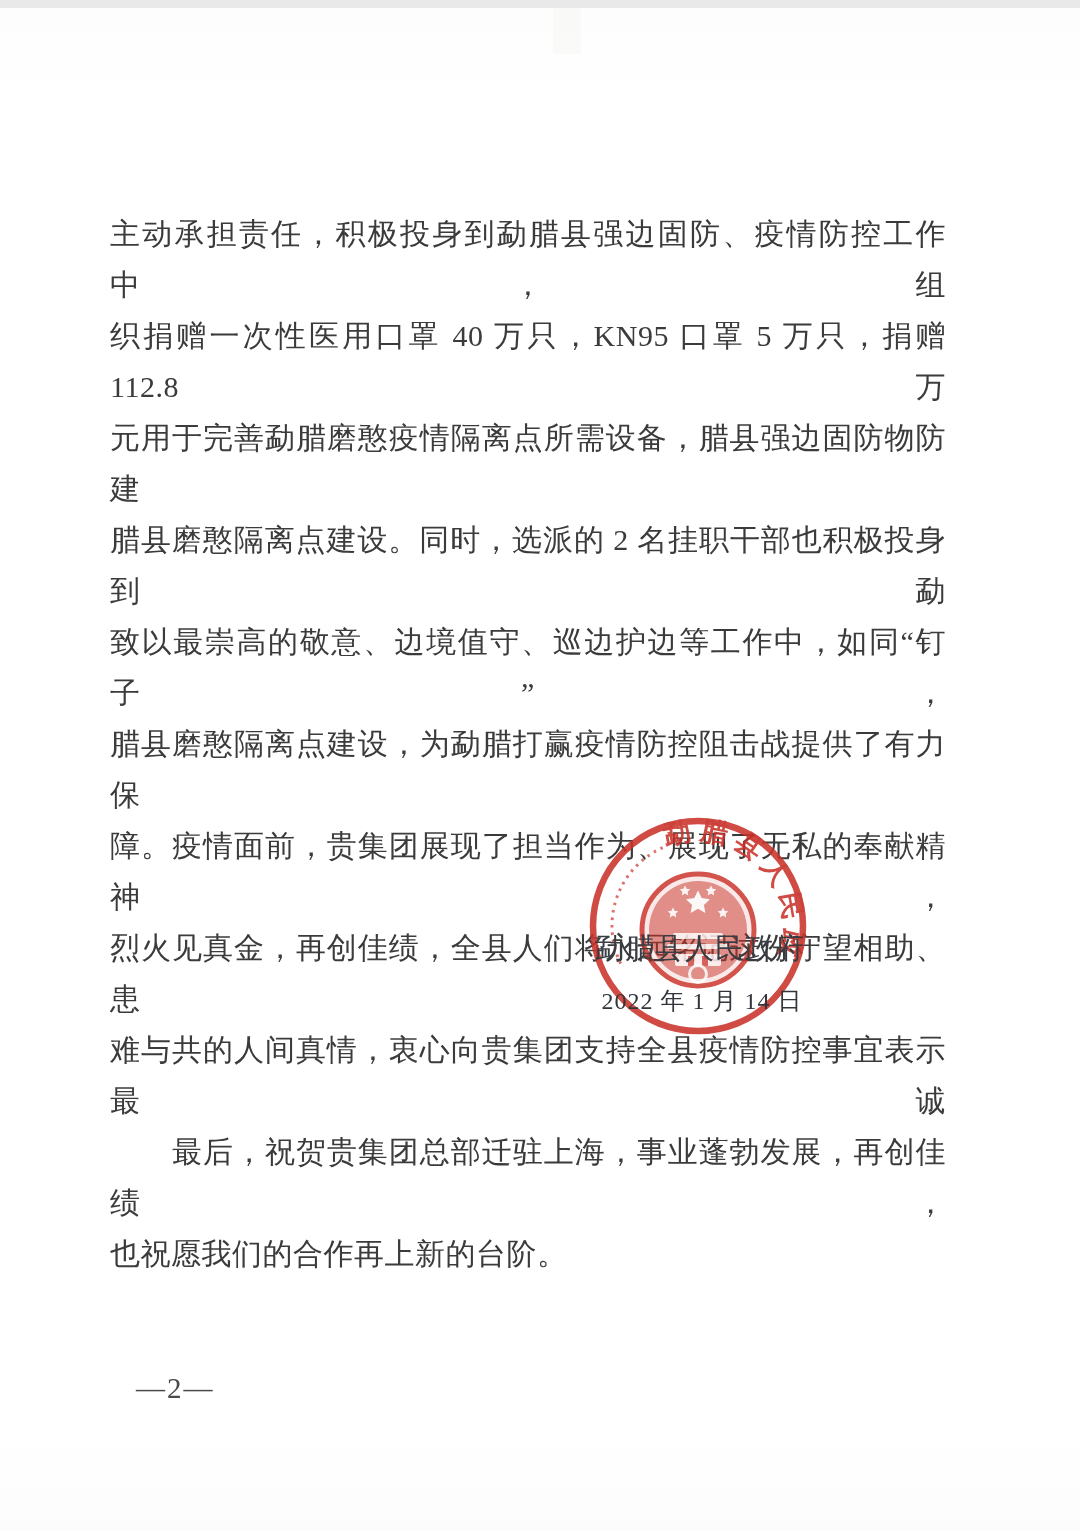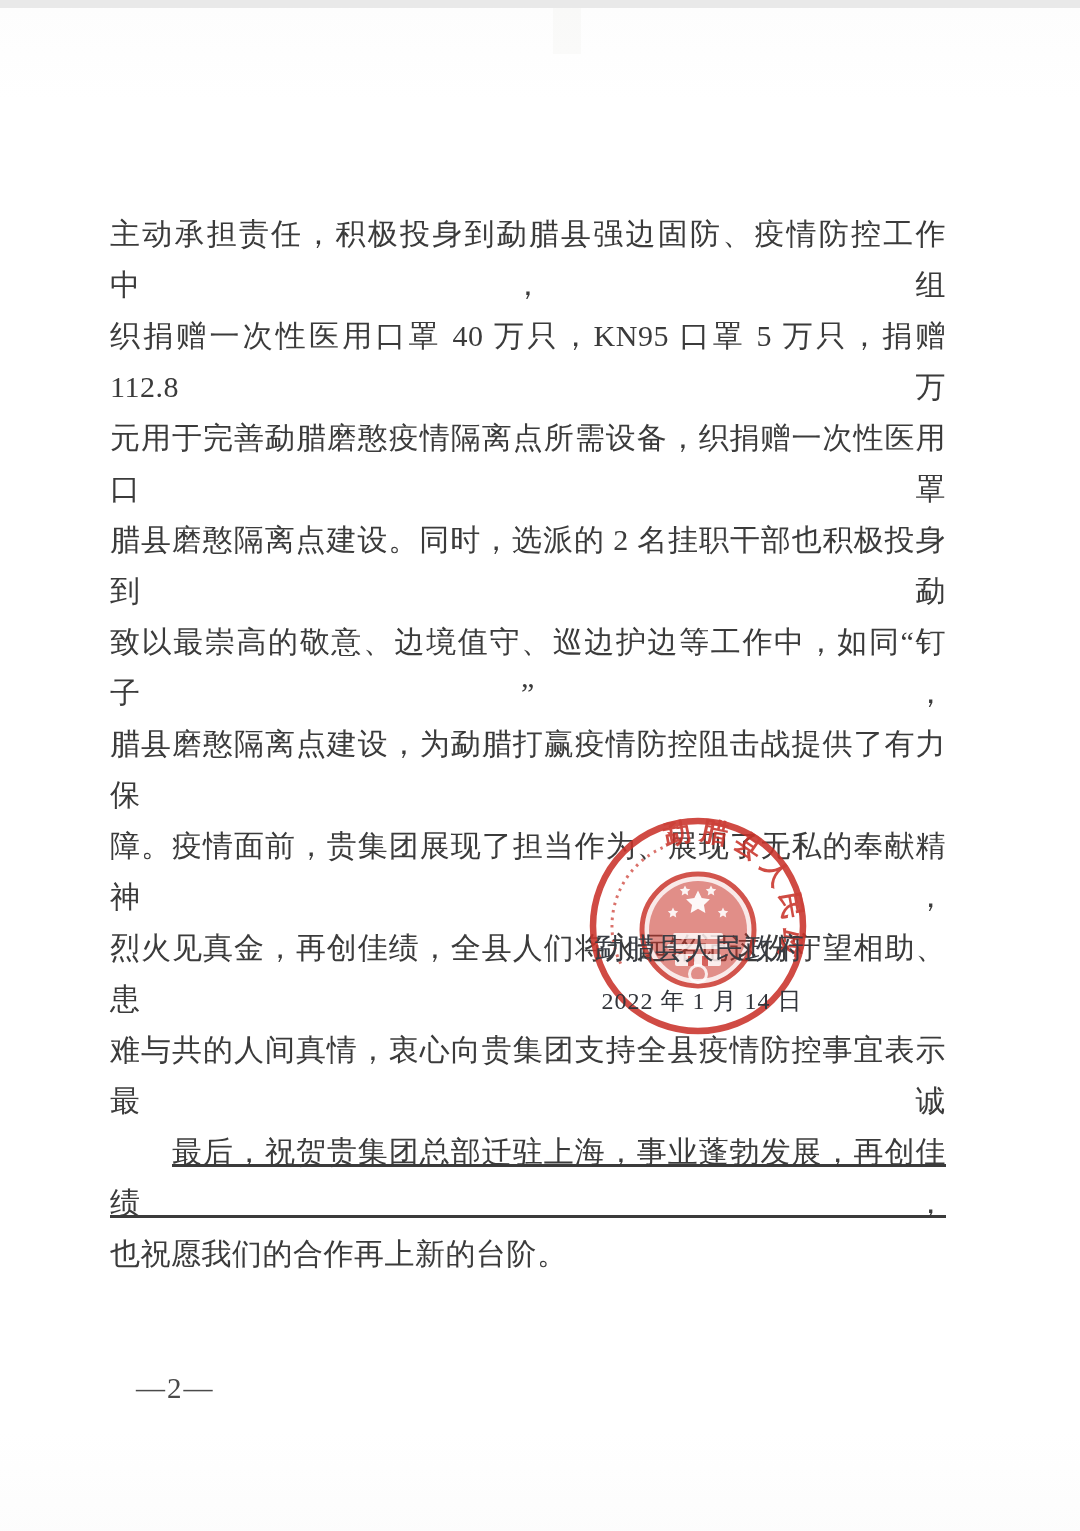--- a/index.html
+++ b/index.html
@@ -11,21 +11,21 @@
     font-family:"Liberation Serif","DejaVu Serif",serif;
     overflow:hidden;
   }
   .body-block {
     position:absolute; left:110px; top:200px; width:836px;
     color:#3b3b3b; font-size:30px; line-height:51px;
     letter-spacing:0.5px;
   }
   .line { white-space:nowrap; }
   .line.just { white-space:normal; text-align:justify; text-align-last:justify; }
-  .line.ind { text-indent:62px;text-decoration:underline; }
+  .line.ind { text-indent:62px; }
   .seal-wrap {
     position:absolute; left:585px; top:805px; width:230px; height:230px;
     opacity:0.93;
   }
   .authority-line {
     position:absolute; left:585px; top:921px; width:230px;
     text-align:center; font-size:29px; color:#383c43; letter-spacing:1px;
     white-space:nowrap;
   }
   .date-line {
@@ -46,21 +46,21 @@
 <body>
 
 <div class="page">
 
   <div class="scan-artifact"></div>
 
   <div class="body-block">
     <div>
         <div class="line just">主动承担责任，积极投身到勐腊县强边固防、疫情防控工作中，组</div>
         <div class="line just">织捐赠一次性医用口罩 40 万只，KN95 口罩 5 万只，捐赠 112.8 万</div>
-        <div class="line just">元用于完善勐腊磨憨疫情隔离点所需设备，织捐赠一次性医用口罩</div>
+        <div class="line just">元用于完善勐腊磨憨疫情隔离点所需设备，腊县强边固防物防建</div>
         <div class="line just">腊县磨憨隔离点建设。同时，选派的 2 名挂职干部也积极投身到勐</div>
         <div class="line just">致以最崇高的敬意、边境值守、巡边护边等工作中，如同“钉子”，</div>
         <div class="line just">腊县磨憨隔离点建设，为勐腊打赢疫情防控阻击战提供了有力保</div>
         <div class="line just">障。疫情面前，贵集团展现了担当作为、展现了无私的奉献精神，</div>
         <div class="line just">烈火见真金，再创佳绩，全县人们将永远铭记这份守望相助、患</div>
         <div class="line just">难与共的人间真情，衷心向贵集团支持全县疫情防控事宜表示最诚</div>
       </div>
     <div>
         <div class="line just ind">最后，祝贺贵集团总部迁驻上海，事业蓬勃发展，再创佳绩，</div>
         <div class="line">也祝愿我们的合作再上新的台阶。</div>

